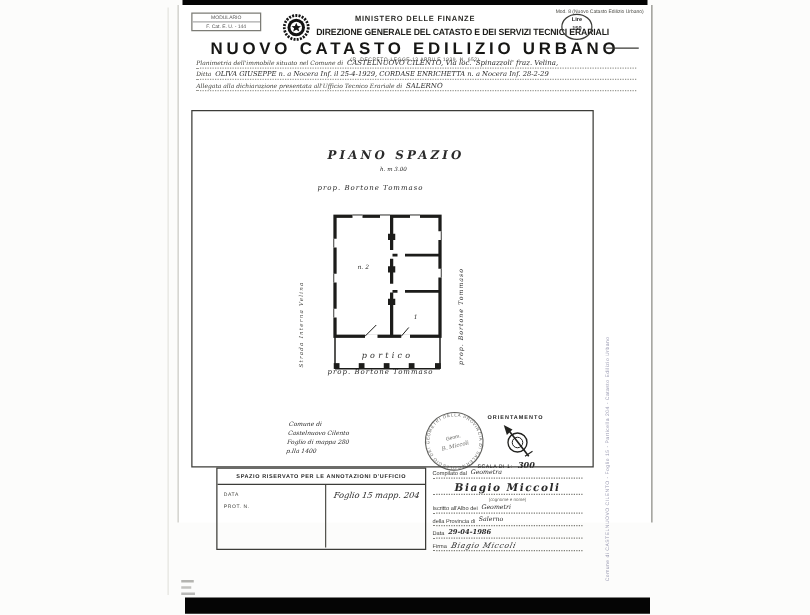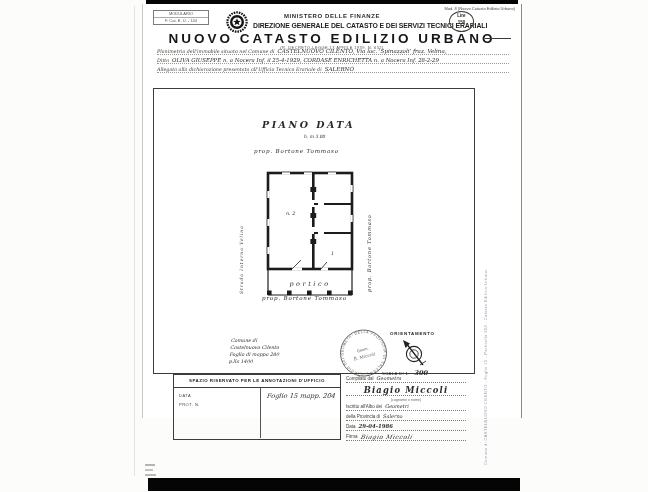--- a/index.html
+++ b/index.html
@@ -67,21 +67,21 @@
       <span class="serif" style="font-size:4.8px;font-style:italic;color:#3d3d38;">Ditta</span>
       <span class="hand" style="font-size:5.4px;margin-left:3px;">OLIVA GIUSEPPE n. a Nocera Inf. il 25-4-1929, CORDASE ENRICHETTA n. a Nocera Inf. 28-2-29</span>
     </div>
     <div class="abs dotline" style="left:14px;top:62px;width:352px;font-size:0;white-space:nowrap;">
       <span class="serif" style="font-size:4.8px;font-style:italic;color:#3d3d38;">Allegata alla dichiarazione presentata all'Ufficio Tecnico Erariale di</span>
       <span class="hand" style="font-size:5.6px;margin-left:3px;">SALERNO</span>
     </div>
 
     <div class="dbox">
 
-      <div class="abs hand" style="left:108px;top:30px;font-size:9.5px;letter-spacing:2.5px;font-weight:bold;">PIANO DATA</div>
+      <div class="abs hand" style="left:108px;top:30px;font-size:9.5px;letter-spacing:2.5px;font-weight:bold;">PIANO SPAZIO</div>
       <div class="abs hand" style="left:150px;top:45px;font-size:4.5px;">h. m 3.00</div>
 
       <div class="abs hand" style="left:100px;top:59px;font-size:5.6px;letter-spacing:.8px;">prop. Bortone Tommaso</div>
 
       <span class="abs" style="left:110px;top:80px;">
         <svg width="92" height="146" viewBox="0 0 92 146">
 
           <rect x="4" y="4" width="84" height="96" fill="#ffffff" stroke="#1c1c1a" stroke-width="2.6"></rect>
 
           <rect x="2.4" y="22" width="3.2" height="7" fill="#ffffff"></rect>

